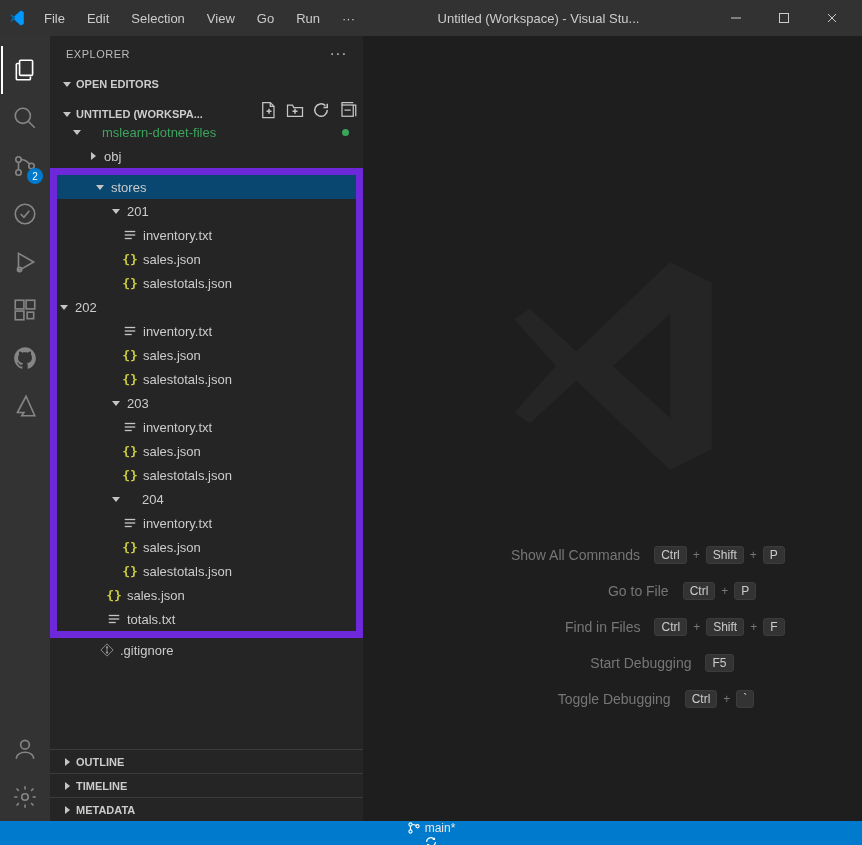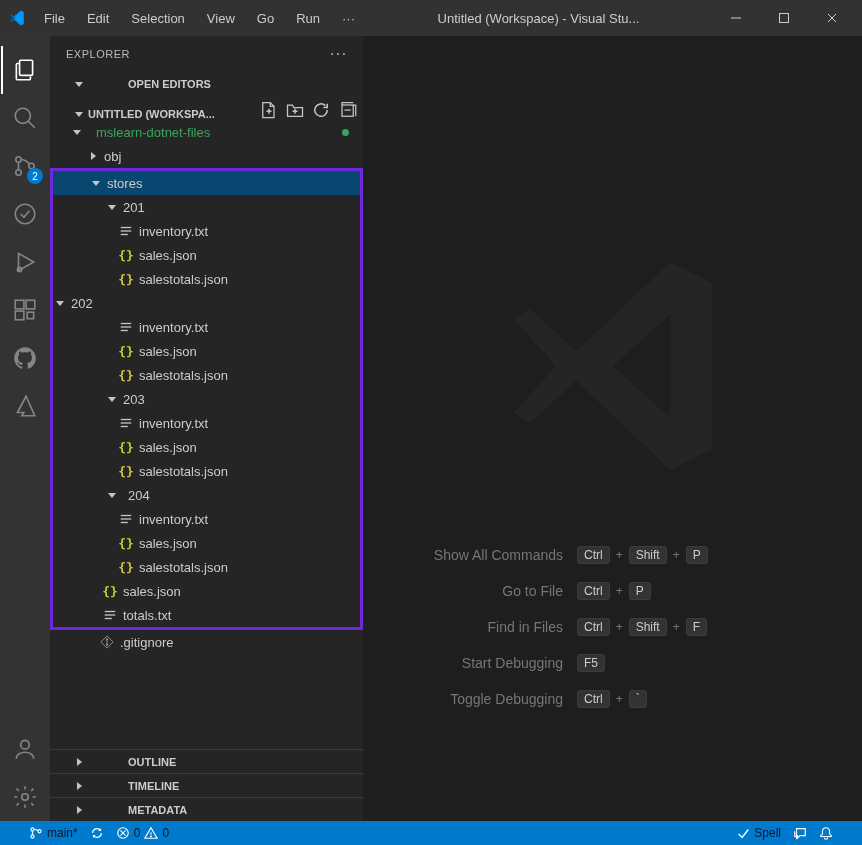--- a/index.html
+++ b/index.html
@@ -25,54 +25,54 @@
   .activity-bar .act-item svg { width: 26px; height: 26px; color: #858585; }
   .activity-bar .act-item.active svg { color: #ffffff; }
   .activity-bar .spacer { flex: 1; }
   .badge { position: absolute; bottom: 6px; right: 6px; background: #007acc; color: #fff; border-radius: 10px; font-size: 10px; min-width: 16px; height: 16px; display: flex; align-items: center; justify-content: center; padding: 0 3px; }
 
   
   .sidebar { width: 313px; background: #252526; display: flex; flex-direction: column; overflow: hidden; }
   .sidebar-header { height: 36px; display: flex; align-items: center; justify-content: space-between; padding: 0 16px; font-size: 11px; color: #bbbbbb; letter-spacing: 0.5px; }
   .sidebar-header .more { cursor: pointer; font-size: 16px; }
 
-  .section-hdr { height: 24px; display: flex; align-items: center; padding-left: 22px; cursor: pointer; font-weight: 600; font-size: 11px; color: #cccccc; gap: 40px; }
+  .section-hdr { height: 24px; display: flex; align-items: center; padding-left: 10px; cursor: pointer; font-weight: 600; font-size: 11px; color: #cccccc; }
   .section-hdr .chev { width: 14px; display: inline-flex; justify-content: center; margin-right: 2px; }
   .workspace-hdr { display: flex; align-items: flex-end; justify-content: space-between; padding-right: 6px; }
   .workspace-hdr .actions { display: flex; gap: 6px; }
   .workspace-hdr .actions .ico { width: 20px; height: 20px; display: flex; align-items: center; justify-content: center; cursor: pointer; }
 
   .tree { flex: 1; overflow-y: auto; }
   .tree-row { height: 24px; display: flex; align-items: center; cursor: pointer; font-size: 13px; color: #cccccc; white-space: nowrap; }
   .tree-row.selected { background: #094771; }
   .tree-row .chev { width: 14px; display: inline-flex; justify-content: center; }
   .tree-row .ficon { width: 18px; display: inline-flex; justify-content: center; margin-right: 4px; }
   .tree-row .ficon.json { color: #cbcb41; font-family: monospace; font-weight: bold; font-size: 13px; }
   .tree-row .ficon.txt { color: #c5c5c5; }
   .tree-row .ficon.git { color: #999; }
   .tree-row.root-folder { color: #3ba55c; }
   .tree-row .mod-dot { margin-left: auto; margin-right: 14px; width: 7px; height: 7px; border-radius: 50%; background: #3ba55c; }
 
-  .highlight-box { border: 3px solid #6d28d9; }
+  .highlight-box { border: 7px solid #6d28d9; }
 
   .bottom-sections .section-hdr { border-top: 1px solid #3c3c3c; }
 
   
   .editor { flex: 1; background: #1e1e1e; position: relative; display:flex; flex-direction: column; align-items:center; justify-content:center; }
   .editor .water { position: absolute; top: 200px; }
   .editor .water svg { width: 260px; height: 260px; color: #252526; }
   .editor .shortcuts { position: absolute; top: 510px; width: 100%; }
-  .short-row { display: flex; align-items: center; gap: 14px; margin-bottom: 18px; font-size: 14px; color: #767676; }
+  .short-row { display: flex; align-items: center; justify-content: center; gap: 14px; margin-bottom: 18px; font-size: 14px; color: #767676; }
   .short-row .lbl { width: 200px; text-align: right; }
   .keys { display: flex; gap: 6px; align-items: center; }
   .key { background: #333334; border: 1px solid #3c3c3c; border-radius: 3px; padding: 1px 6px; font-size: 12px; color: #cccccc; min-width: 16px; text-align: center; }
   .plus { color: #767676; font-size: 12px; }
 
   
-  .status-bar { height: 24px; background: #007acc; color: #0f172a; display: flex; align-items: center; font-size: 12px; padding: 0 23px; }
+  .status-bar { height: 24px; background: #007acc; color: #e5e5e5; display: flex; align-items: center; font-size: 12px; padding: 0 23px; flex-direction: column; }
   .status-bar .sb-item { display: flex; align-items: center; gap: 4px; padding: 0 6px; cursor: pointer; }
   .status-bar .sb-spacer { flex: 1; }
   .status-bar svg { width: 14px; height: 14px; }
 
   .chev-down::before { content: ""; display:inline-block; width:0; height:0; border-left:4px solid transparent; border-right:4px solid transparent; border-top:5px solid #c5c5c5; }
   .chev-right::before { content: ""; display:inline-block; width:0; height:0; border-top:4px solid transparent; border-bottom:4px solid transparent; border-left:5px solid #c5c5c5; }
 
   .lines-icon svg { width:14px; height:14px; }
 </style>
 </head>
@@ -224,21 +224,21 @@
               <rect x="4" y="4" width="9" height="9"></rect>
               <path d="M4 4V2h9M13 4h2v9M6 8h5"></path>
             </svg>
           </span>
       </span>
     </div>
 
     <div class="tree">
       <div class="tree-row root-folder" style="padding-left:20px">
         <span class="chev chev-down"></span>
-        <span style="margin-left:12px">mslearn-dotnet-files</span>
+        <span style="margin-left:18px">mslearn-dotnet-files</span>
         <span class="mod-dot"></span>
       </div>
       <div class="tree-row" style="padding-left:36px">
         <span class="chev chev-right"></span>
         <span style="margin-left:4px">obj</span>
       </div>
 
       <div class="highlight-box">
         <div class="tree-row selected" style="padding-left:36px">
           <span class="chev chev-down"></span>
@@ -306,21 +306,21 @@
             <div class="tree-row" style="padding-left:64px">
          <span class="ficon json">{}</span>
          <span>sales.json</span>
        </div>
             <div class="tree-row" style="padding-left:64px">
          <span class="ficon json">{}</span>
          <span>salestotals.json</span>
        </div>
             <div class="tree-row" style="padding-left:52px">
        <span class="chev chev-down"></span>
-       <span style="margin-left:9px">204</span>
+       <span style="margin-left:19px">204</span>
      </div>
             <div class="tree-row" style="padding-left:64px">
          <span class="ficon txt lines-icon">
                 <svg viewBox="0 0 16 16">
                   <line x1="2" y1="4" x2="14" y2="4" stroke="#c5c5c5" stroke-width="1.5"></line>
                   <line x1="2" y1="8" x2="14" y2="8" stroke="#c5c5c5" stroke-width="1.5"></line>
                   <line x1="2" y1="12" x2="10" y2="12" stroke="#c5c5c5" stroke-width="1.5"></line>
                 </svg>
               </span>
          <span>inventory.txt</span>

